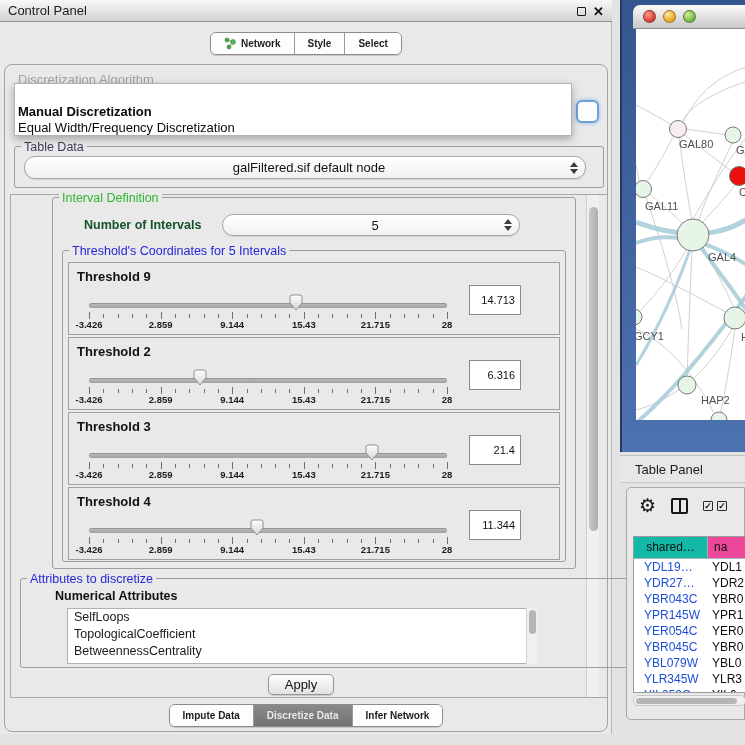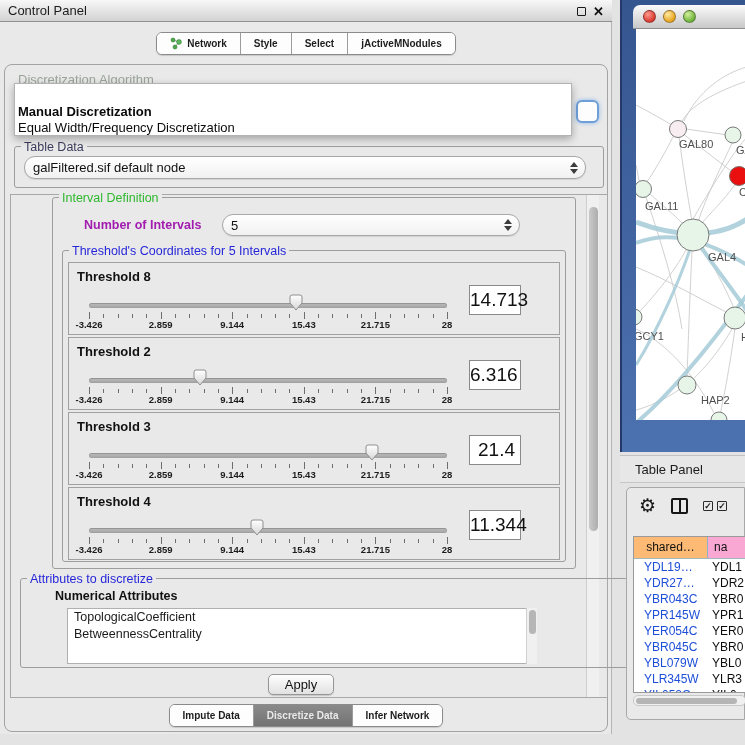--- a/index.html
+++ b/index.html
@@ -43,48 +43,48 @@
 
   .groupbox { border:1px solid #9d9d9d; border-radius:3px; }
   .legend { position:absolute; top:-7px; left:6px; font-size:12.5px; background:#e9e9e9; padding:0 3px; }
   .legend.green { color:#2eb82e; }
   .legend.blue { color:#2626d9; }
   .legend.navy { color:#3c3c5c; }
 
   .td-group { left:14px; top:146px; width:590px; height:42px; }
   .combo { background:linear-gradient(#ffffff,#f1f1f1); border:1px solid #a8a8a8; border-radius:11px;
     font-size:13px; color:#111; display:flex; align-items:center; padding-left:8px;
-    box-shadow:0 1px 1px rgba(0,0,0,.1); }
+    box-shadow:0 1px 1px rgba(0,0,0,.1);justify-content:center; }
   .combo .spin { position:absolute; right:7px; top:50%; transform:translateY(-50%); width:9px; height:14px; }
   .combo .spin:before, .combo .spin:after { content:""; position:absolute; left:1px; border-left:4px solid transparent; border-right:4px solid transparent; }
   .combo .spin:before { top:1px; border-bottom:5px solid #3c3c3c; }
   .combo .spin:after { bottom:1px; border-top:5px solid #3c3c3c; }
   .td-combo { left:24px; top:156px; width:562px; height:23px; }
 
   .main-panel { left:10px; top:194px; width:598px; height:504px; background:#e9e9e9; border:1px solid #a8a8a8; }
   .vscroll { right:12px; top:195px; width:13px; height:502px; background:#f0f0f0; border-left:1px solid #cfcfcf; }
   .vscroll .thumb { position:absolute; left:2px; top:12px; width:9px; height:324px; border-radius:5px;
     background:linear-gradient(90deg,#c9c9c9,#adadad); }
 
   .int-group { left:52px; top:197px; width:524px; height:372px; }
-  .noi-label { left:84px; top:218px; font-size:12.5px; font-weight:bold; color:#a21caf; }
+  .noi-label { left:84px; top:218px; font-size:12.5px; font-weight:bold; color:#14532d; }
   .noi-combo { left:222px; top:214px; width:298px; height:22px; }
   .thr-group { left:62px; top:250px; width:504px; height:312px; }
 
   .thr-box { position:relative; width:492px; height:73px; background:#e9e9e9; border:1px solid #a0a0a0; margin-bottom:2px; }
   .thr-title { position:absolute; left:8px; top:6px; font-size:13px; font-weight:bold; color:#111; }
   .thr-track { position:absolute; left:20px; top:40px; width:358px; height:5px; border-radius:3px;
     background:linear-gradient(#c4c4c4,#9e9e9e); box-shadow:inset 0 1px 1px rgba(0,0,0,.25); }
   .thr-thumb { position:absolute; top:31px; width:14px; height:17px; }
   .ticks { position:absolute; left:20px; top:49px; width:358px; height:7px; }
   .tick { position:absolute; width:1px; background:#6e6e6e; }
   .tlabels { position:absolute; left:20px; top:56px; width:358px; height:12px; }
   .tlabel { position:absolute; transform:translateX(-50%); font-size:9.5px; font-weight:bold; color:#1c1c1c; white-space:nowrap; }
   .thr-value { position:absolute; left:400px; top:22px; width:52px; height:30px; background:#fff;
-    border:1px solid #8a8a8a; font-size:19px; color:#111; line-height:28px; text-align:right; padding-right:5px; }
+    border:1px solid #8a8a8a; font-size:11px; color:#111; line-height:28px; text-align:right; padding-right:5px; }
 
   .attr-group { left:20px; top:578px; width:660px; height:90px; }
   .attr-label { position:absolute; left:34px; top:10px; font-size:12.5px; font-weight:bold; color:#111; }
   .attr-list { position:absolute; left:46px; top:29px; width:470px; height:56px; background:#fff;
     border:1px solid #b0b0b0; overflow:hidden; }
   .attr-item { font-size:12.5px; color:#1a1a1a; line-height:17px; padding-left:6px; white-space:nowrap; }
   .attr-scroll { position:absolute; right:0; top:0; width:11px; height:100%; background:#f0f0f0; border-left:1px solid #d0d0d0; }
   .attr-scroll .thumb { position:absolute; left:1.5px; top:2px; width:7px; height:24px; border-radius:4px; background:#b5b5b5; }
 
   .apply-btn { left:268px; top:674px; width:66px; height:21px; border:1px solid #979797; border-radius:5px;
@@ -110,23 +110,23 @@
   .tp-panel { left:626px; top:487px; width:119px; height:233px; background:#e9e9e9;
     border:1px solid #a8a8a8; border-radius:5px 0 0 5px; }
   .gear-icon { position:absolute; left:12px; top:8px; font-size:19px; color:#161616; line-height:1; }
   .cols-icon { position:absolute; left:44px; top:10px; width:17px; height:16px; border:2px solid #161616; border-radius:2px; }
   .cols-icon:before { content:""; position:absolute; left:50%; top:0; width:2px; height:100%; background:#161616; transform:translateX(-50%); }
   .cb-icon { position:absolute; top:13px; width:10px; height:10px; border:1.5px solid #2a2a2a; border-radius:1px;
     font-size:9px; line-height:9px; text-align:center; color:#1a1a1a; font-weight:bold; }
   .tp-table { position:absolute; left:6px; top:48px; width:113px; height:157px; background:#fff;
     border:1px solid #9a9a9a; overflow:hidden; }
   .tp-hrow { display:flex; height:22px; border-bottom:1px solid #9fb9c2; }
-  .tp-hcell1 { width:74px; background:#fdba74; border-right:1px solid #8fb5c4; font-size:12px; color:#111;
+  .tp-hcell1 { width:74px; background:#14b8a6; border-right:1px solid #8fb5c4; font-size:12px; color:#111;
     text-align:center; line-height:21px; overflow:hidden; white-space:nowrap; }
-  .tp-hcell2 { flex:1; background:#f9a8d4; font-size:12px; color:#111; line-height:21px; padding-left:6px; overflow:hidden; }
+  .tp-hcell2 { flex:1; background:#ec4899; font-size:12px; color:#111; line-height:21px; padding-left:6px; overflow:hidden; }
   .tp-row { display:flex; height:16px; }
   .tp-c1 { width:74px; font-size:12px; color:#1d4ed8; line-height:16px; padding-left:10px; overflow:hidden; white-space:nowrap; }
   .tp-c2 { flex:1; font-size:12px; color:#0d0d0d; line-height:16px; padding-left:4px; overflow:hidden; white-space:nowrap; }
   .hscroll { position:absolute; left:6px; top:207px; width:113px; height:11px; background:#f0f0f0; border:1px solid #c8c8c8; border-radius:5px; }
   .hscroll .thumb { position:absolute; left:2px; top:1.5px; width:101px; height:6px; border-radius:3px; background:#b5b5b5; }
 </style>
 </head>
 <body>
 
 <div class="abs cp">
@@ -150,23 +150,20 @@
           <circle cx="5" cy="10" r="2" fill="#49a549" stroke="#2f7d2f" stroke-width=".6"></circle>
         </svg>
         <span>Network</span>
       </div>
       <div class="tab">
           <span>Style</span>
         </div>
       <div class="tab">
           <span>Select</span>
         </div>
-      <div class="tab">
-          <span>jActiveMNodules</span>
-        </div>
     </div>
   </div>
 
   <div class="abs outer-panel"></div>
 
   <div class="abs algo-legend">Discretization Algorithm</div>
   <div class="abs combo-sliver"></div>
 
   <div class="abs popup">
     <div class="abs popup-opt1">Manual Discretization</div>
@@ -192,21 +189,21 @@
   <div class="abs noi-label">Number of Intervals</div>
   <div class="abs combo noi-combo">
     <span>5</span>
     <span class="spin"></span>
   </div>
 
   <div class="abs groupbox thr-group">
     <span class="legend blue">Threshold's Coordinates for 5 Intervals</span>
     <div id="threshold-list" style="position:absolute; left:5px; top:11px;">
         <div class="thr-box">
-          <div class="thr-title">Threshold 8</div>
+          <div class="thr-title">Threshold 9</div>
           <div class="thr-track"></div>
           <div class="thr-thumb" style="left:219.63660663145166px;"><svg width="14" height="17" viewBox="0 0 14 17">
               <defs>
                 <linearGradient id="tg0" x1="0" y1="0" x2="0" y2="1">
                   <stop offset="0" stop-color="#ffffff"></stop>
                   <stop offset="1" stop-color="#d6d6d6"></stop>
                 </linearGradient>
               </defs>
               <path d="M3 1 h8 a2 2 0 0 1 2 2 v6 L7 16 L1 9 V3 a2 2 0 0 1 2-2 Z" fill="url(#tg0)" stroke="#8f8f8f"></path>
             </svg></div>
@@ -398,20 +395,21 @@
           </div>
           <div class="thr-value">11.344</div>
         </div>
       </div>
   </div>
 
   <div class="abs groupbox attr-group">
     <span class="legend blue">Attributes to discretize</span>
     <div class="attr-label">Numerical Attributes</div>
     <div class="attr-list" id="attr-list">
+        <div class="attr-item">SelfLoops</div>
         <div class="attr-item">TopologicalCoefficient</div>
         <div class="attr-item">BetweennessCentrality</div>
       </div>
     <div class="attr-scroll" style="left:505px; top:29px; height:56px;">
         <div class="thumb"></div>
       </div>
   </div>
 
   <div class="abs apply-btn">Apply</div>
 

